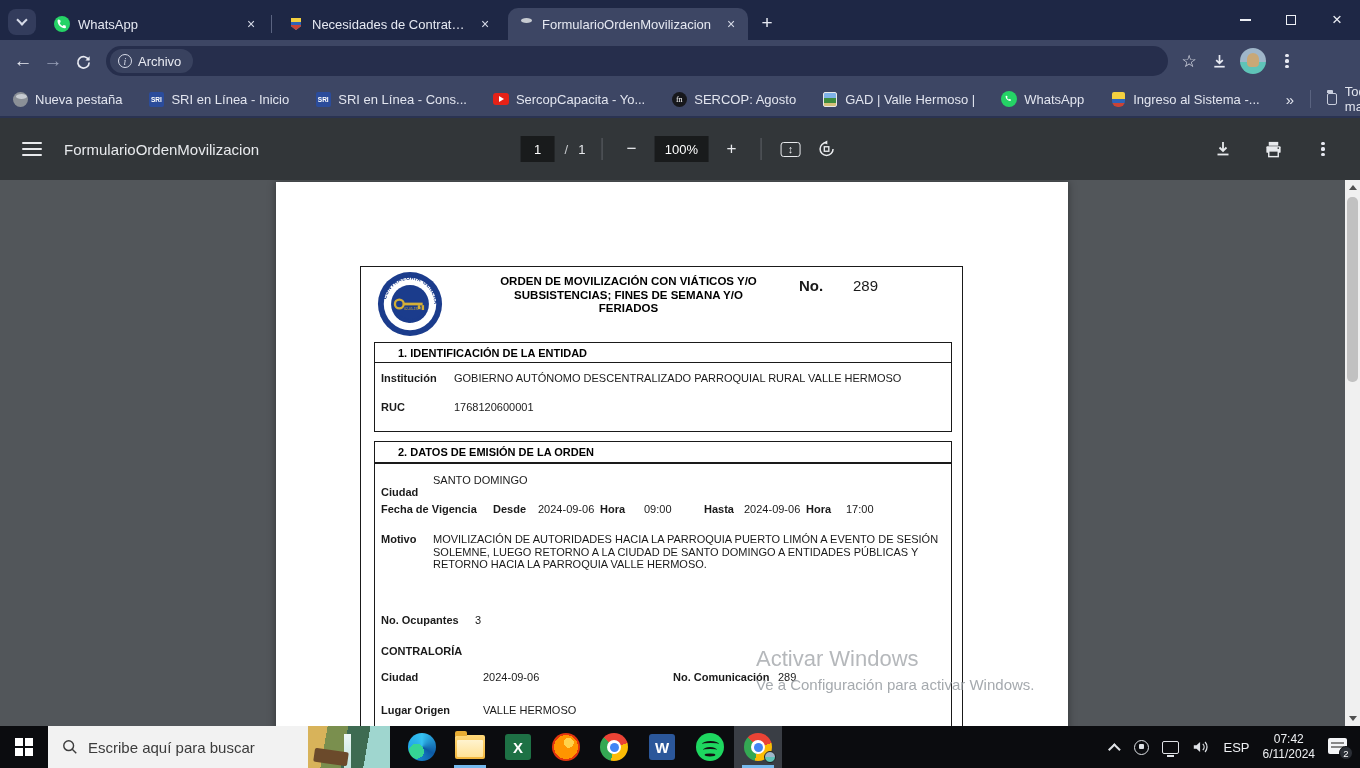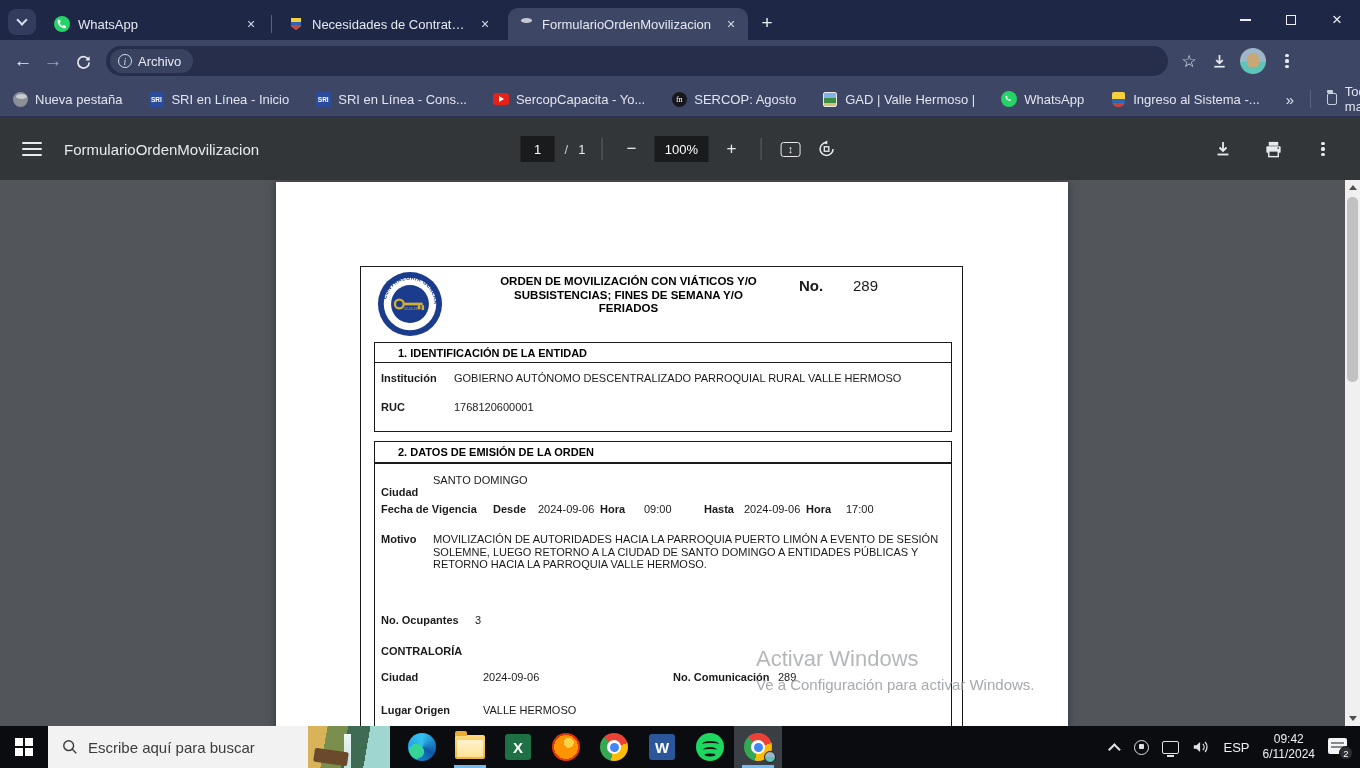--- a/index.html
+++ b/index.html
@@ -454,21 +454,21 @@
     <div class="tray">
       <span class="tray-chev"></span>
       <span class="cap-ic"></span>
       <span class="net-ic"></span>
       <svg width="18" height="16" viewBox="0 0 20 16">
           <path d="M2 6h3l4-3.5v11L5 10H2z" fill="#dfe2e6"></path>
           <path d="M12 4.5a5 5 0 0 1 0 7M14.5 2.5a8 8 0 0 1 0 11" fill="none" stroke="#dfe2e6" stroke-width="1.4"></path>
         </svg>
       <span class="lang">ESP</span>
       <span class="clock">
-        <span>09:42</span><br>
+        <span>07:42</span><br>
         <span>6/11/2024</span>
       </span>
       <span class="notif">
         <span class="notif-body"></span>
         <span class="notif-badge">2</span>
       </span>
     </div>
   </div>
 
 </div>

